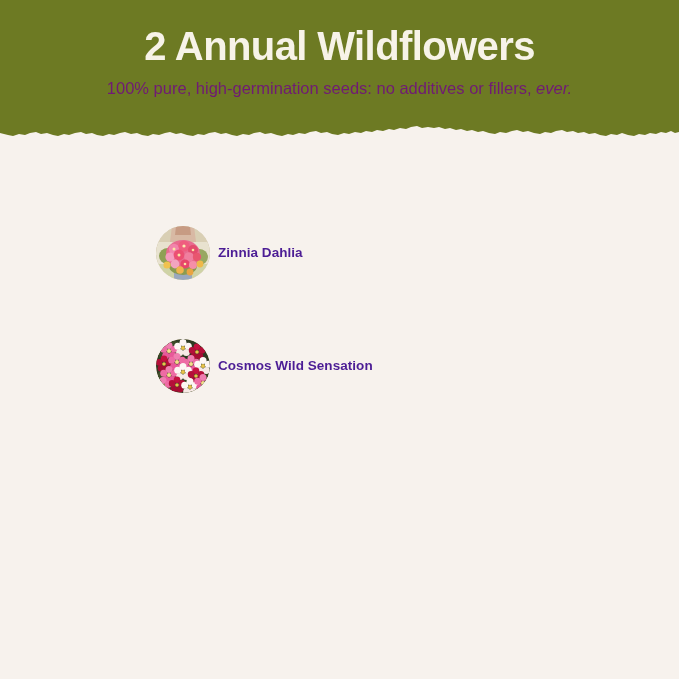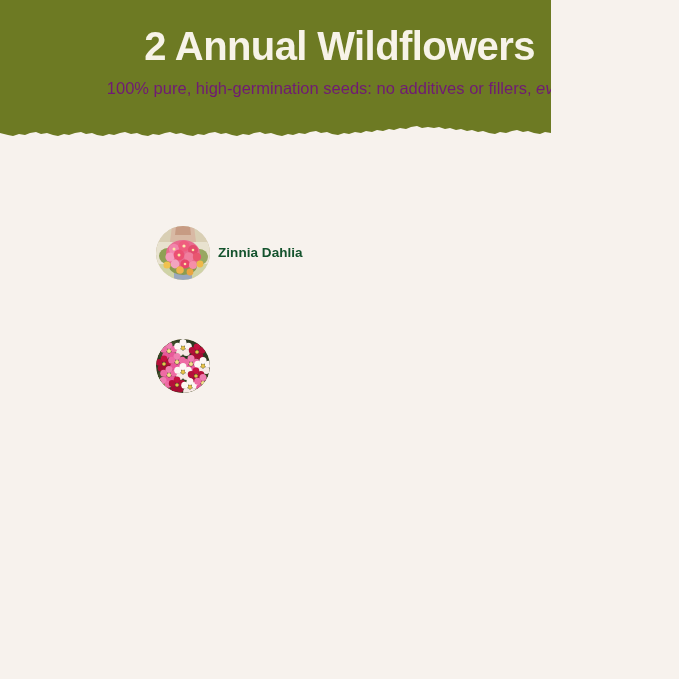--- a/index.html
+++ b/index.html
@@ -18,21 +18,21 @@
     width: 679px;
     height: 679px;
     background: #f7f2ed;
   }
 
   
   .banner {
     position: absolute;
     left: 0;
     top: 0;
-    width: 551px;
+    width: 679px;
     height: 142px;
     overflow: hidden;
   }
   .banner-fill {
     position: absolute;
     left: 0;
     top: 0;
     width: 679px;
     height: 142px;
   }
@@ -102,21 +102,21 @@
 
   .item-text {
     margin-left: 8px;
     display: flex;
     flex-direction: column;
     justify-content: center;
   }
   .item-title {
     font-size: 13.5px;
     font-weight: bold;
-    color: #14532d;
+    color: #4c1d95;
     line-height: 1.45;
     letter-spacing: 0.05px;
     white-space: nowrap;
   }
   .item-desc {
     font-size: 13.5px;
     font-weight: normal;
     color: #5c5c5a;
     line-height: 1.45;
     letter-spacing: 0.05px;
@@ -285,17 +285,18 @@
             <g transform="translate(34,48)">
                 <use href="#bloomW"></use>
               </g>
             <g transform="translate(47,44)">
                 <use href="#bloomP"></use>
               </g>
           </g>
         </svg>
       </div>
       <div class="item-text">
+        <div class="item-title">Cosmos Wild Sensation</div>
       </div>
     </div>
 
   </div>
 </div>
 
 </body></html>

